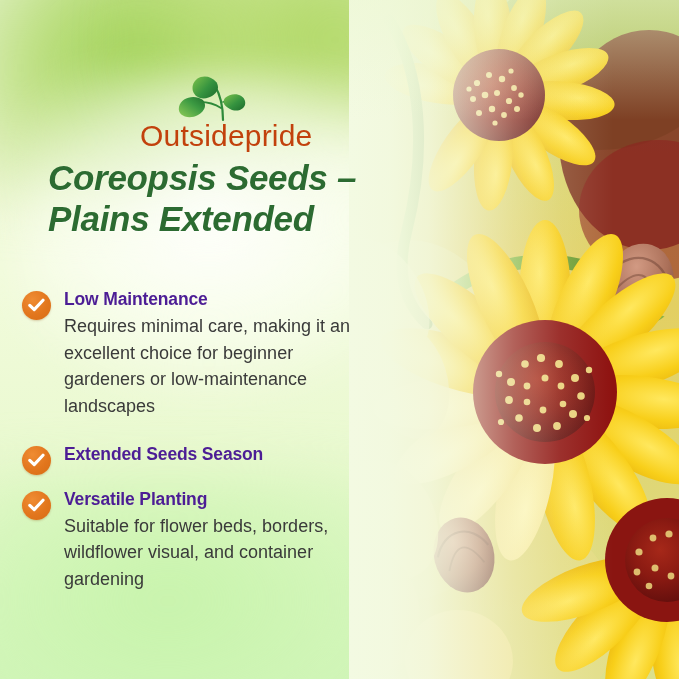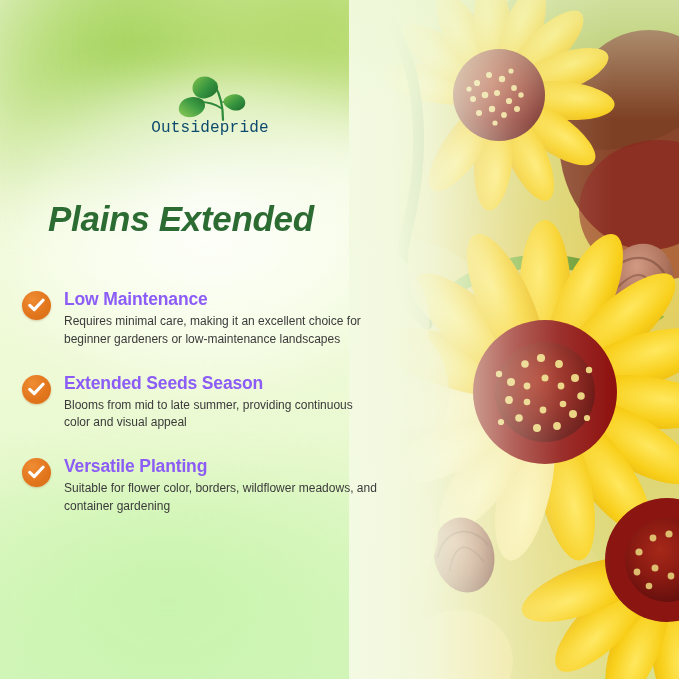--- a/index.html
+++ b/index.html
@@ -127,24 +127,24 @@
   }
   .logo-mark {
     display: block;
     margin: 0 auto;
     width: 78px;
     height: 48px;
   }
   .logo-word {
     display: block;
     margin-top: -2px;
-    font-family: Liberation Mono, monospace;
-    font-size: 16px;
+    font-family: Liberation Sans, sans-serif;
+    font-size: 30px;
     letter-spacing: 0.2px;
-    color: #0c4a6e;
+    color: #c2410c;
     line-height: 1.05;
   }
 
   
   .headline {
     position: absolute;
     left: 48px;
     top: 158px;
     width: 350px;
     margin: 0;
@@ -186,26 +186,26 @@
     position: absolute;
     left: 6px; top: 7px;
     width: 17px; height: 15px;
   }
 
   .benefit-title {
     margin: 0 0 3px 0;
     font-size: 17.5px;
     font-weight: bold;
     letter-spacing: -0.15px;
-    color: #8b5cf6;
+    color: #4c1d95;
     line-height: 1.2;
   }
   .benefit-desc {
     margin: 0;
-    font-size: 12px;
+    font-size: 18px;
     line-height: 1.48;
     color: #3a3a3a;
     max-width: 315px;
   }
 </style>
 </head>
 <body>
 
 <div class="canvas">
 
@@ -487,21 +487,21 @@
         <path d="M46,10 C40,0 26,0 22,10 C19,19 27,26 36,24 C44,22 49,17 46,10 Z" fill="url(#lf1)" transform="rotate(-8 34 13)"></path>
 
         <path d="M32,26 C24,20 10,23 8,33 C6,42 18,46 27,41 C34,37 36,31 32,26 Z" fill="url(#lf2)"></path>
 
         <path d="M54,24 C60,18 72,19 74,27 C76,35 66,39 59,35 C53,32 51,28 54,24 Z" fill="url(#lf1)"></path>
       </svg>
       <span class="logo-word">Outsidepride</span>
     </div>
 
     <h1 class="headline">
-      <br>
+      <span>Coreopsis Seeds –</span><br>
       <span>Plains Extended</span>
     </h1>
 
     <div class="benefits">
 
       <div class="benefit">
         <span class="check-badge">
           <svg viewBox="0 0 17 15">
             <path d="M1.8,7.4 L6.2,11.6 L15,2.2" stroke="#ffffff" stroke-width="3.1" fill="none" stroke-linecap="round" stroke-linejoin="round"></path>
           </svg>
@@ -510,28 +510,27 @@
         <p class="benefit-desc">Requires minimal care, making it an excellent choice for beginner gardeners or low-maintenance landscapes</p>
       </div>
 
       <div class="benefit">
         <span class="check-badge">
           <svg viewBox="0 0 17 15">
             <path d="M1.8,7.4 L6.2,11.6 L15,2.2" stroke="#ffffff" stroke-width="3.1" fill="none" stroke-linecap="round" stroke-linejoin="round"></path>
           </svg>
         </span>
         <p class="benefit-title">Extended Seeds Season</p>
-        <p class="benefit-desc">Blooms from mid to late summer, providing continuous color and visual appeal</p>
       </div>
 
       <div class="benefit">
         <span class="check-badge">
           <svg viewBox="0 0 17 15">
             <path d="M1.8,7.4 L6.2,11.6 L15,2.2" stroke="#ffffff" stroke-width="3.1" fill="none" stroke-linecap="round" stroke-linejoin="round"></path>
           </svg>
         </span>
         <p class="benefit-title">Versatile Planting</p>
-        <p class="benefit-desc">Suitable for flower color, borders, wildflower meadows, and container gardening</p>
+        <p class="benefit-desc">Suitable for flower beds, borders, wildflower visual, and container gardening</p>
       </div>
 
     </div>
   </div>
 </div>
 
 </body></html>

